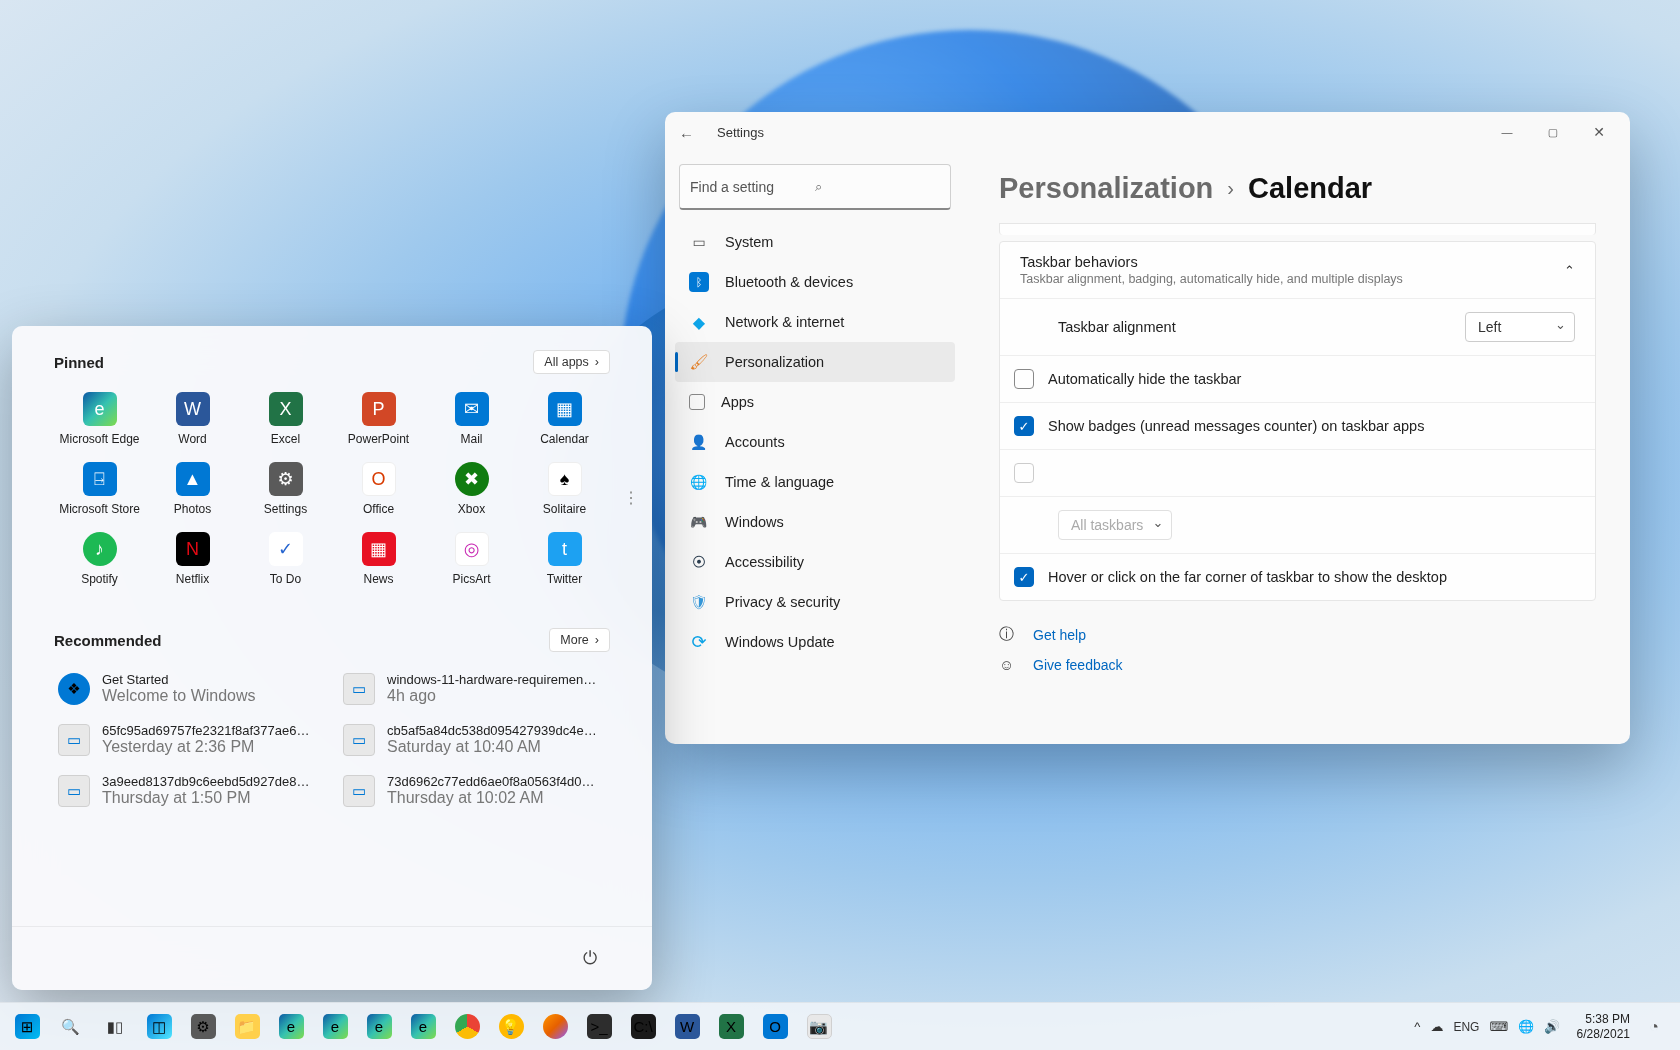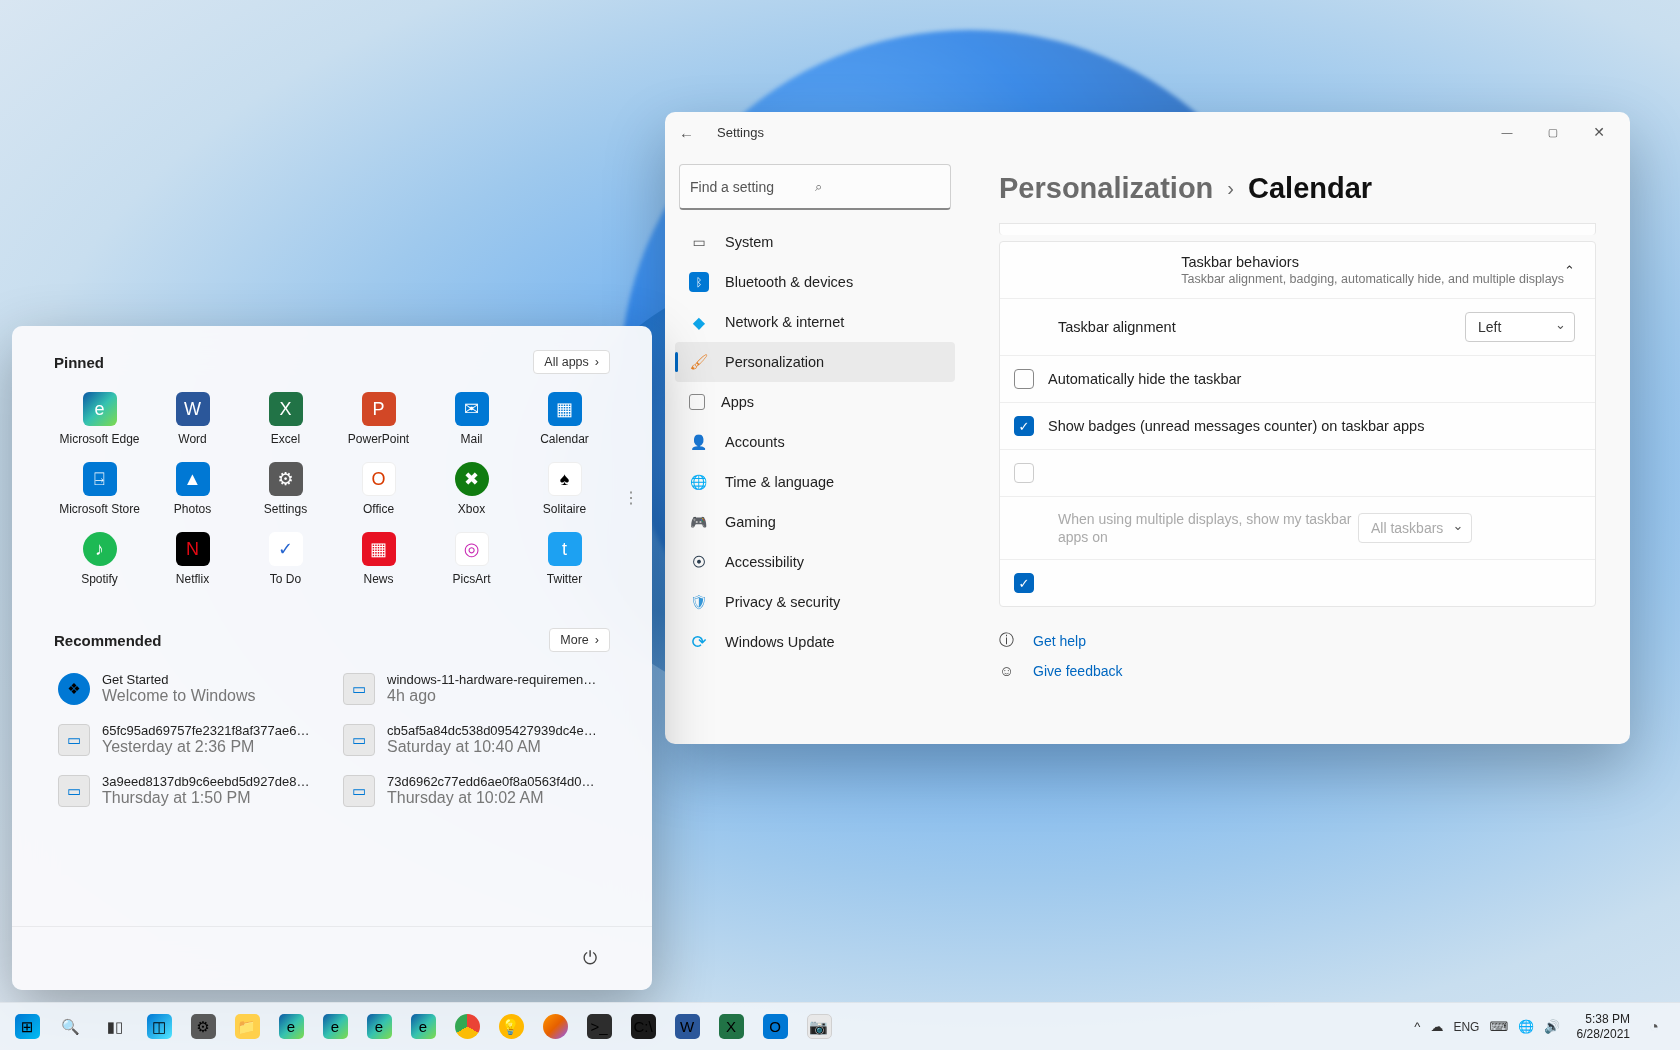--- a/index.html
+++ b/index.html
@@ -85,21 +85,21 @@
 
 .panel {
   background: #fefefe;
   border: 1px solid #e6e6e6;
   border-radius: 4px;
   margin-bottom: 18px;
 }
 .panel.peek { height: 12px; border-bottom: none; border-radius: 0 0 4px 4px; margin-bottom: 6px; }
 .panel-header {
   padding: 12px 20px;
-  display: flex; align-items: center; justify-content: flex-end;
+  display: flex; align-items: center; justify-content: space-between;
   cursor: pointer;
 }
 .ph-text .ph-title { font-size: 14.5px; color: #222; }
 .ph-text .ph-sub { font-size: 12.5px; color: #777; margin-top: 2px; }
 .ph-chev { color: #333; font-size: 13px; }
 .opt-row {
   border-top: 1px solid #eee;
   padding: 13px 20px 13px 58px;
   display: flex; align-items: center;
   font-size: 14.5px; color: #222;
@@ -285,21 +285,21 @@
           <div class="nav-item">
             <span class="nav-ico ico-acc">👤</span>
             <span>Accounts</span>
           </div>
           <div class="nav-item">
             <span class="nav-ico ico-time">🌐</span>
             <span>Time &amp; language</span>
           </div>
           <div class="nav-item">
             <span class="nav-ico ico-game">🎮</span>
-            <span>Gaming</span>
+            <span>Windows</span>
           </div>
           <div class="nav-item">
             <span class="nav-ico ico-acs">⦿</span>
             <span>Accessibility</span>
           </div>
           <div class="nav-item">
             <span class="nav-ico ico-priv">🛡</span>
             <span>Privacy &amp; security</span>
           </div>
           <div class="nav-item">
@@ -332,25 +332,25 @@
           <span class="label">Automatically hide the taskbar</span>
         </div>
         <div class="opt-row">
           <div class="checkbox checked">✓</div>
           <span class="label">Show badges (unread messages counter) on taskbar apps</span>
         </div>
         <div class="opt-row disabled">
           <div class="checkbox disabled"></div>
         </div>
         <div class="opt-row disabled">
-          <span class="label twoline">When using multiple displays, show my taskbar apps on</span>
           <div class="dropdown disabled">All taskbars</div>
         </div>
         <div class="opt-row">
           <div class="checkbox checked">✓</div>
+          <span class="label">Hover or click on the far corner of taskbar to show the desktop</span>
         </div>
       </div>
       <div class="help-row">
         <span class="h-icon">ⓘ</span>
         <span class="h-link">Get help</span>
       </div>
       <div class="help-row">
         <span class="h-icon">☺</span>
         <span class="h-link">Give feedback</span>
       </div>

